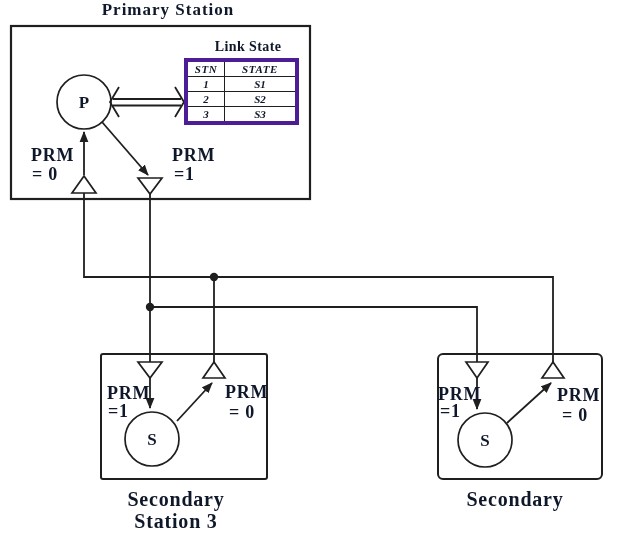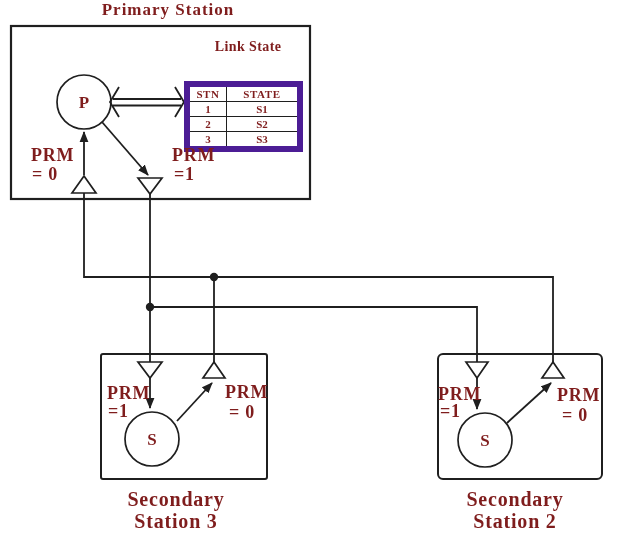--- a/index.html
+++ b/index.html
@@ -1,31 +1,32 @@
 <!DOCTYPE html>
 <html><head>
 <meta charset="utf-8">
 <style>
   html,body{margin:0;padding:0;background:#ffffff;}
   .stage{
     position:relative;width:625px;height:540px;background:#ffffff;overflow:hidden;
-    font-family:"Liberation Serif","DejaVu Serif",serif;color:#7f1d1d;
+    font-family:"Liberation Serif","DejaVu Serif",serif;color:#0f172a;
   }
   .stage svg{position:absolute;left:0;top:0;}
   .txt{position:absolute;font-weight:bold;white-space:nowrap;line-height:1;}
   .title{font-size:17px;letter-spacing:1px;text-align:center;}
   .tbl-title{font-size:14px;letter-spacing:.4px;text-align:center;line-height:17px;}
   .prm{font-size:18px;letter-spacing:.8px;}
   .node-letter{display:flex;align-items:center;justify-content:center;
     font-size:17px;font-weight:bold;}
   .caption{font-size:20px;letter-spacing:.8px;text-align:center;line-height:22px;}
   table.lst{
-    position:absolute;left:184px;top:81px;width:110px;
+    position:absolute;left:184px;top:58px;width:110px;
     border-collapse:collapse;table-layout:fixed;
-    border:6px solid #4c1d95;
+    border:4px solid #4c1d95;
+    font-style:italic;
   }
   table.lst th,table.lst td{
     border:1.4px solid #1f1f1f;height:14px;padding:0;
     font-size:11px;font-weight:bold;text-align:center;vertical-align:middle;
     line-height:1;
   }
   table.lst th{letter-spacing:.6px;}
   .c1{width:36px;} .c2{width:70px;}
 </style>
 </head>
@@ -130,16 +131,15 @@
     <div>Station 3</div>
   </div>
 
   <span class="txt prm" style="left:438px;top:385px;">PRM</span>
   <span class="txt prm" style="left:440px;top:402px;">=1</span>
   <span class="txt prm" style="left:557px;top:386px;">PRM</span>
   <span class="txt prm" style="left:562px;top:406px;">= 0</span>
   <div class="txt node-letter" style="left:458px;top:413px;width:54px;height:54px;">S</div>
   <div class="txt caption" style="left:453px;top:488px;width:124px;">
     <div>Secondary</div>
-    <div>Station 2</div>
   </div>
 
 </div>
 
 </body></html>

